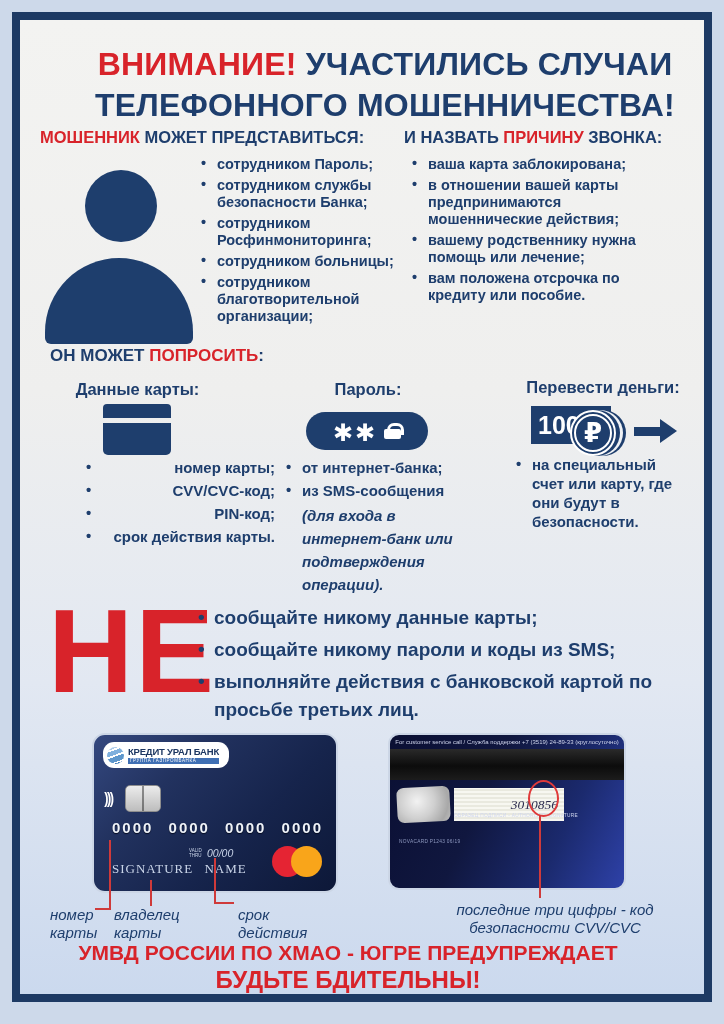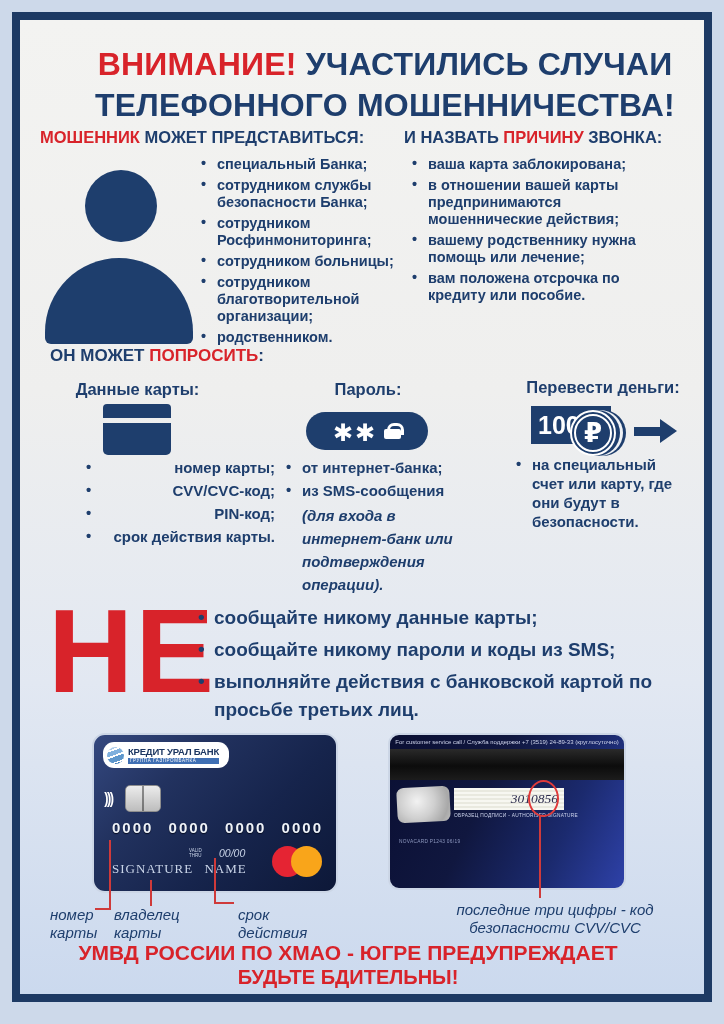--- a/index.html
+++ b/index.html
@@ -72,36 +72,36 @@
   .globe{width:17px;height:17px;border-radius:50%;flex:0 0 17px;margin-right:4px;
     background:linear-gradient(160deg,#a9c9e9 0 18%,#fff 18% 26%,#7fb0dd 26% 46%,#fff 46% 54%,#5e97cc 54% 78%,#fff 78% 84%,#3f7cb8 84% 100%);}
   .bank-name{font-size:9.5px;font-weight:bold;color:#1c3661;line-height:10px;letter-spacing:-0.2px;white-space:nowrap;}
   .bank-sub{font-size:4.5px;color:#fff;background:#3f6fb4;padding:0 2px;line-height:6px;letter-spacing:.6px;white-space:nowrap;margin-top:1px;}
   .contactless{position:absolute;left:9px;top:54px;color:#fff;font-weight:bold;font-size:17px;letter-spacing:-2px;transform:scaleX(.75);}
   .chip{position:absolute;left:31px;top:50px;width:36px;height:27px;border-radius:5px;border:1px solid #8e8e8e;
     background:linear-gradient(180deg,#ececec,#bdbdbd),linear-gradient(90deg,transparent 46%,#9a9a9a 46% 54%,transparent 54%);
     background-blend-mode:multiply;}
   .card-number{position:absolute;left:18px;top:84px;color:#eef2f8;font-size:15px;font-weight:bold;
     letter-spacing:2px;word-spacing:9px;text-shadow:0 1px 1px #060d21;white-space:nowrap;}
-  .valid{position:absolute;left:95px;top:112px;display:flex;align-items:center;color:#c9d4e8;gap:12px;}
+  .valid{position:absolute;left:95px;top:112px;display:flex;align-items:center;color:#c9d4e8;}
   .valid-label{font-size:4.5px;line-height:5px;width:16px;text-transform:uppercase;}
   .valid-value{font-size:10.5px;font-style:italic;margin-left:2px;}
   .holder{position:absolute;left:18px;top:126px;color:#c9d4e8;font-family:"Liberation Serif","DejaVu Serif",serif;
     font-size:13px;letter-spacing:1px;word-spacing:7px;white-space:nowrap;}
   .mc{position:absolute;right:14px;bottom:14px;display:flex;}
   .mc-red{width:31px;height:31px;border-radius:50%;background:#e52433;}
   .mc-orange{width:31px;height:31px;border-radius:50%;background:#f9a51a;margin-left:-12px;}
   .card-back{left:388px;top:733px;width:238px;height:157px;border-radius:11px;
     background:linear-gradient(115deg,#0a0f33 0%,#10173f 40%,#1b2a6e 72%,#2e41a8 100%);
     border:2px solid #ccd6e6;}
   .svc-line{position:absolute;left:0;top:4px;width:100%;text-align:center;color:#cdd3ea;font-size:6px;white-space:nowrap;}
   .magstripe{position:absolute;left:0;top:14px;width:100%;height:31px;background:linear-gradient(180deg,#2a2a2a,#0c0c0c 55%,#1c1c1c);}
   .hologram{position:absolute;left:7px;top:52px;width:53px;height:35px;border-radius:7px;
     background:radial-gradient(circle at 38% 40%,#f2f2f2 0%,#cfcfcf 45%,#a8a8a8 80%,#bfbfbf 100%);transform:rotate(-3deg);}
-  .sig-strip{position:absolute;left:64px;top:53px;width:110px;height:22px;
+  .sig-strip{position:absolute;left:64px;top:53px;width:110px;height:33px;
     background:repeating-linear-gradient(0deg,#f7f7f1 0 2px,#e9e9df 2px 4px);
     display:flex;align-items:center;justify-content:flex-end;padding-right:6px;
     font-family:"Liberation Serif","DejaVu Serif",serif;font-style:italic;font-size:13.5px;color:#2c2c4e;}
   .sig-label{position:absolute;left:64px;top:78px;font-size:4.8px;color:#cfd6ee;letter-spacing:.3px;white-space:nowrap;}
   .maker{position:absolute;left:9px;top:104px;font-size:4.8px;color:#8f9ac0;letter-spacing:.3px;white-space:nowrap;}
   .cvv-circle{position:absolute;left:138px;top:45px;width:31px;height:37px;border:2px solid #e03a3a;border-radius:50%;}
   
   .rline{background:#cf3a3a;z-index:5;}
   .ann{font-style:italic;color:var(--navy);font-size:15px;line-height:18px;}
   .footer{left:12px;width:672px;text-align:center;font-weight:bold;color:var(--red);}
@@ -117,26 +117,25 @@
     <div>ТЕЛЕФОННОГО МОШЕННИЧЕСТВА!</div>
   </div>
 
   <div class="abs sec-head" style="left:40px;top:128px;"><span class="red">МОШЕННИК</span><span> МОЖЕТ ПРЕДСТАВИТЬСЯ:</span></div>
   <div class="abs sec-head" style="left:404px;top:128px;"><span>И НАЗВАТЬ </span><span class="red">ПРИЧИНУ</span><span> ЗВОНКА:</span></div>
 
   <div class="abs person-head"></div>
   <div class="abs person-body"></div>
 
   <ul class="abs blist toplist" style="left:195px;top:156px;width:205px;">
-    <li>специальный Банка;</li>
+    <li>сотрудником Пароль;</li>
     <li>сотрудником службы безопасности Банка;</li>
     <li>сотрудником Росфинмониторинга;</li>
     <li>сотрудником больницы;</li>
     <li>сотрудником благотворительной организации;</li>
-    <li>родственником.</li>
   </ul>
 
   <ul class="abs blist toplist" style="left:406px;top:156px;width:240px;">
     <li>ваша карта заблокирована;</li>
     <li>в отношении вашей карты предпринимаются мошеннические действия;</li>
     <li>вашему родственнику нужна помощь или лечение;</li>
     <li>вам положена отсрочка по кредиту или пособие.</li>
   </ul>
 
   <div class="abs sec-head" style="left:50px;top:346px;font-size:17px;"><span>ОН МОЖЕТ </span><span class="red">ПОПРОСИТЬ</span><span>:</span></div>
@@ -227,14 +226,14 @@
   <div class="abs rline" style="left:214px;top:858px;width:2px;height:46px;"></div>
   <div class="abs rline" style="left:214px;top:902px;width:20px;height:2px;"></div>
   <div class="abs rline" style="left:539px;top:815px;width:2px;height:83px;"></div>
 
   <div class="abs ann" style="left:50px;top:906px;width:62px;">номер карты</div>
   <div class="abs ann" style="left:114px;top:906px;width:80px;">владелец карты</div>
   <div class="abs ann" style="left:238px;top:906px;width:80px;">срок действия</div>
   <div class="abs ann" style="left:450px;top:901px;width:210px;text-align:center;">последние три цифры - код безопасности CVV/CVC</div>
 
   <div class="abs footer" style="top:941px;font-size:21px;">УМВД РОССИИ ПО ХМАО - ЮГРЕ ПРЕДУПРЕЖДАЕТ</div>
-  <div class="abs footer" style="top:966px;font-size:20px;">БУДЬТЕ БДИТЕЛЬНЫ!</div>
+  <div class="abs footer" style="top:966px;font-size:24px;">БУДЬТЕ БДИТЕЛЬНЫ!</div>
 </div>
 
 </body></html>

